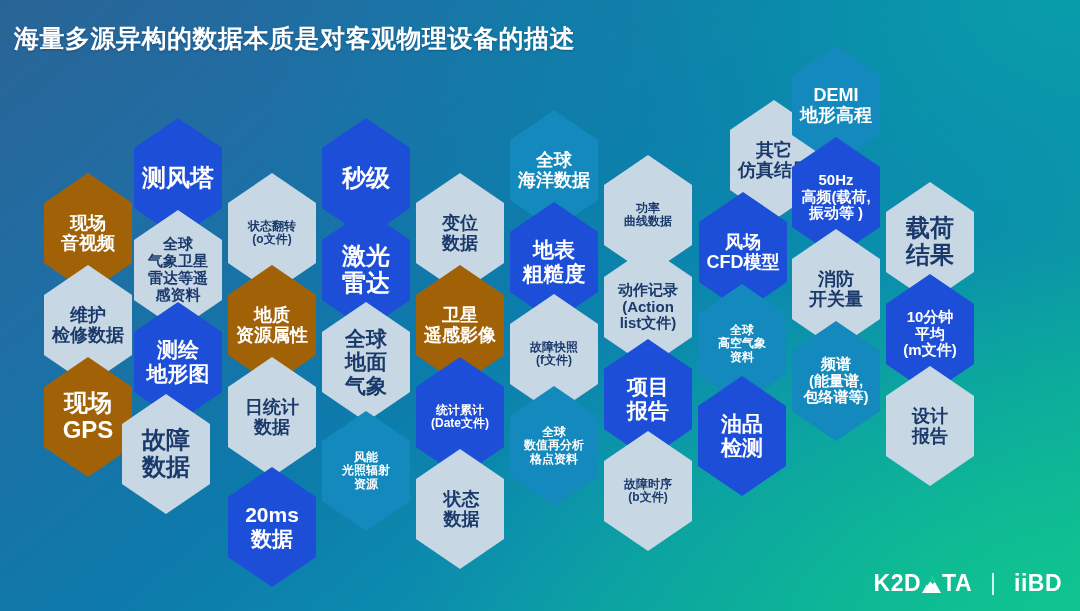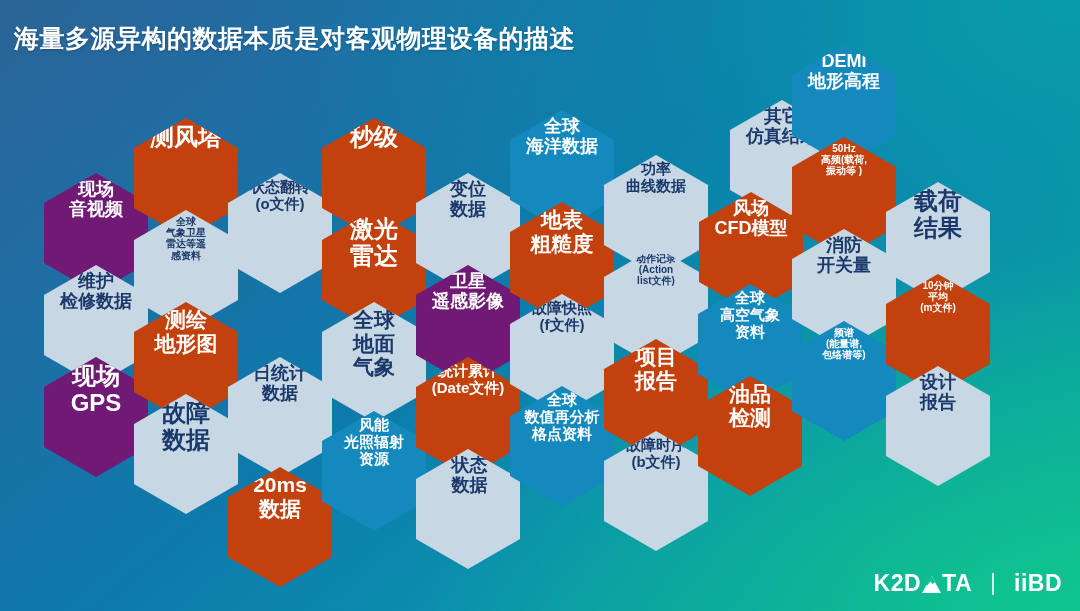--- a/index.html
+++ b/index.html
@@ -19,43 +19,43 @@
     font-size:25px; font-weight:bold; color:#ffffff;
     letter-spacing:0.5px; white-space:nowrap;
     text-shadow:0 1px 2px rgba(0,30,60,0.35);
   }
 
   
   #stage { position:absolute; left:0; top:0; width:1080px; height:611px; }
 
   .hex {
     position:absolute;
-    width:104px; height:120px;
+    width:88px; height:120px;
     clip-path:polygon(50% 0%, 100% 25%, 100% 75%, 50% 100%, 0% 75%, 0% 25%);
-    display:flex; justify-content:center;
+    display:flex; align-items:center; justify-content:center;
     text-align:center;
     padding:6px 5px;
     line-height:1.12;
     font-weight:bold;
     user-select:none;
   }
   .hex span { display:block; width:100%; }
 
   
   .c-pale  { background:#c7d8e4; color:#1b3a6b; }
   .c-mid   { background:#1389bd; color:#ffffff; }
-  .c-deep  { background:#c2410c; color:#ffffff; }
-  .c-steel { background:#701a75; color:#ffffff; }
+  .c-deep  { background:#1d4ed8; color:#ffffff; }
+  .c-steel { background:#a16207; color:#ffffff; }
 
   
   .s-xl { font-size:24px; }
   .s-lg { font-size:21px; }
   .s-md { font-size:18px; }
-  .s-sm { font-size:15px; }
-  .s-xs { font-size:10px; }
+  .s-sm { font-size:12px; }
+  .s-xs { font-size:15px; }
 
   
   #logo {
     position:absolute; right:18px; bottom:14px;
     display:flex; align-items:center; gap:20px;
     color:#ffffff;
   }
   #logo .k2 {
     font-size:23px; font-weight:bold; letter-spacing:0.5px;
     display:flex; align-items:center;
@@ -81,25 +81,28 @@
     </div>
     <div class="hex c-pale s-xs" style="left: 134px; top: 210px;">
       <span>全球<br>气象卫星<br>雷达等遥<br>感资料</span>
     </div>
     <div class="hex c-steel s-xl" style="left: 44px; top: 357px;">
       <span>现场<br>GPS</span>
     </div>
     <div class="hex c-deep s-lg" style="left: 134px; top: 302px;">
       <span>测绘<br>地形图</span>
     </div>
-    <div class="hex c-pale s-xl" style="left: 134px; top: 394px;">
+    <div class="hex c-pale s-xl" style="left: 122px; top: 394px;">
       <span>故障<br>数据</span>
     </div>
     <div class="hex c-pale s-sm" style="left: 228px; top: 173px;">
       <span>状态翻转<br>(o文件)</span>
+    </div>
+    <div class="hex c-steel s-md" style="left: 228px; top: 265px;">
+      <span>地质<br>资源属性</span>
     </div>
     <div class="hex c-pale s-md" style="left: 228px; top: 357px;">
       <span>日统计<br>数据</span>
     </div>
     <div class="hex c-deep s-lg" style="left: 228px; top: 467px;">
       <span>20ms<br>数据</span>
     </div>
     <div class="hex c-deep s-xl" style="left: 322px; top: 118px;">
       <span>秒级</span>
     </div>

